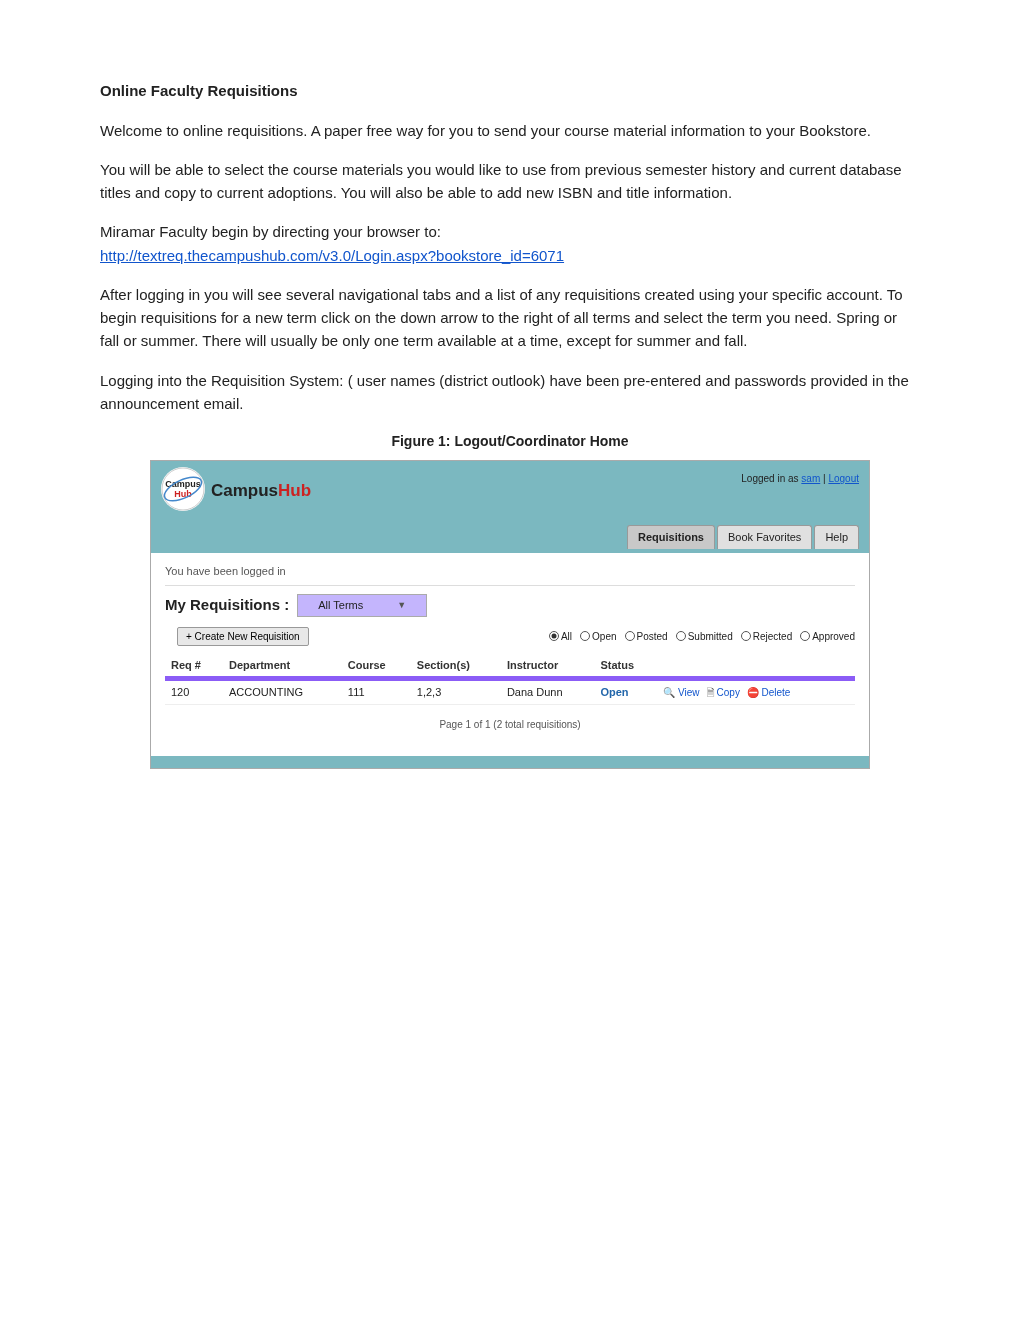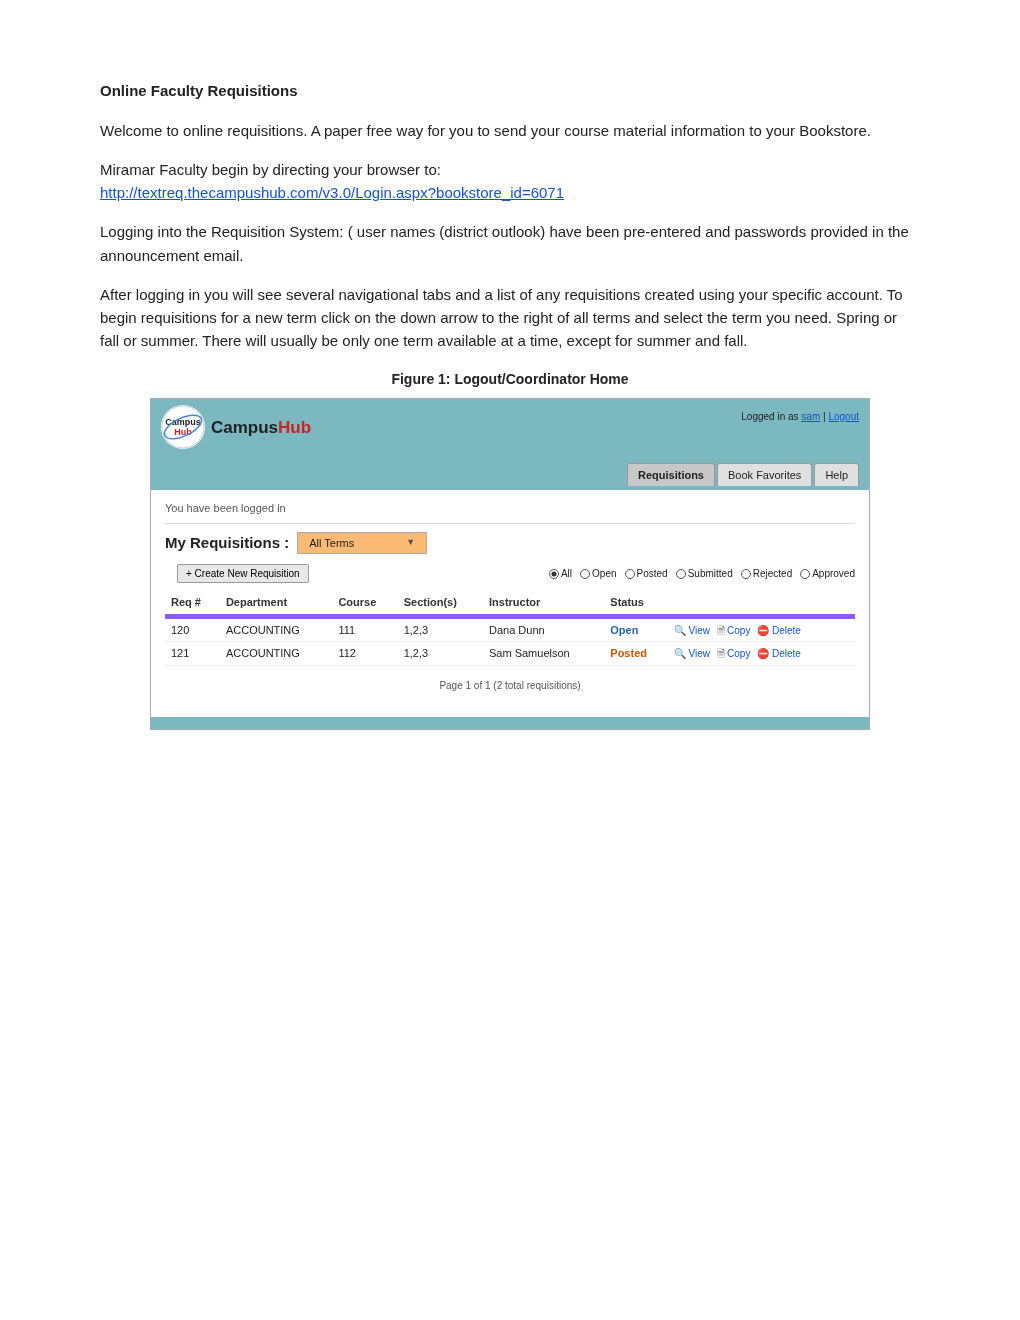--- a/index.html
+++ b/index.html
@@ -104,23 +104,23 @@
       margin-bottom: 10px;
       gap: 8px;
     }
     .fig-my-req-label {
       font-size: 15px;
       font-weight: bold;
       color: #222;
     }
     .fig-select {
       border: 1px solid #aaa;
-      background: #fdba74;
-      font-size: 11px;
-      padding: 2px 11px;
+      background: #c4b5fd;
+      font-size: 11px;
+      padding: 2px 20px;
       width: 130px;
       display: inline-flex;
       align-items: center;
       justify-content: space-between;
     }
     .fig-select-arrow {
       font-size: 9px;
       color: #555;
     }
     .fig-toolbar {
@@ -252,29 +252,30 @@
   </style>
 </head>
 <body>
 
 <div class="page">
 
   <p class="doc-title">Online Faculty Requisitions</p>
 
   <p class="doc-para">Welcome to online requisitions.  A paper free way for you to send your course material information to your Bookstore.</p>
 
+  <p class="doc-para">You will be able to select the course materials you would like to use from previous semester history and current database titles and copy to current adoptions. You will also be able to add new ISBN and title information.</p>
 
   <p class="doc-para">
     <span>Miramar Faculty begin by directing your browser to:</span><br>
     <a class="doc-link" href="#">http://textreq.thecampushub.com/v3.0/Login.aspx?bookstore_id=6071</a>
   </p>
 
+  <p class="doc-para">After logging in you will see several navigational tabs and a list of any requisitions created using your specific account.  To begin requisitions for a new term click on the down arrow to the right of all terms and select the term you need. Spring or fall or summer.  There will usually be only one term available at a time, except for summer and fall.</p>
+
   <p class="doc-para">Logging into the Requisition System: ( user names (district outlook) have been pre-entered and passwords provided in the announcement email.</p>
-
-  <p class="doc-para">After logging in you will see several navigational tabs and a list of any requisitions created using your specific account.  To begin requisitions for a new term click on the down arrow to the right of all terms and select the term you need. Spring or fall or summer.  There will usually be only one term available at a time, except for summer and fall.</p>
 
   <p class="figure-label">Figure 1:  Logout/Coordinator Home</p>
 
   <div class="figure-box">
 
     <div class="fig-header">
 
       <div class="campus-hub-logo">
         <div class="logo-icon-wrap">
           <div class="logo-ellipse-outer">
@@ -365,33 +366,20 @@
             <td>111</td>
             <td>1,2,3</td>
             <td>Dana Dunn</td>
             <td><span class="status-open">Open</span></td>
             <td>
               <span class="action-icon">🔍</span><a href="#" class="action-link">View</a>
               <span class="action-icon">🗎</span><a href="#" class="action-link">Copy</a>
               <span class="action-icon">⛔</span><a href="#" class="action-link">Delete</a>
             </td>
           </tr>
-          <tr class="table-row">
-            <td>121</td>
-            <td>ACCOUNTING</td>
-            <td>112</td>
-            <td>1,2,3</td>
-            <td>Sam Samuelson</td>
-            <td><span class="status-posted">Posted</span></td>
-            <td>
-              <span class="action-icon">🔍</span><a href="#" class="action-link">View</a>
-              <span class="action-icon">🗎</span><a href="#" class="action-link">Copy</a>
-              <span class="action-icon">⛔</span><a href="#" class="action-link">Delete</a>
-            </td>
-          </tr>
         </tbody>
       </table>
 
       <div class="fig-page-info">Page 1 of 1 (2 total requisitions)</div>
 
     </div>
 
     <div class="fig-footer"></div>
 
   </div>

